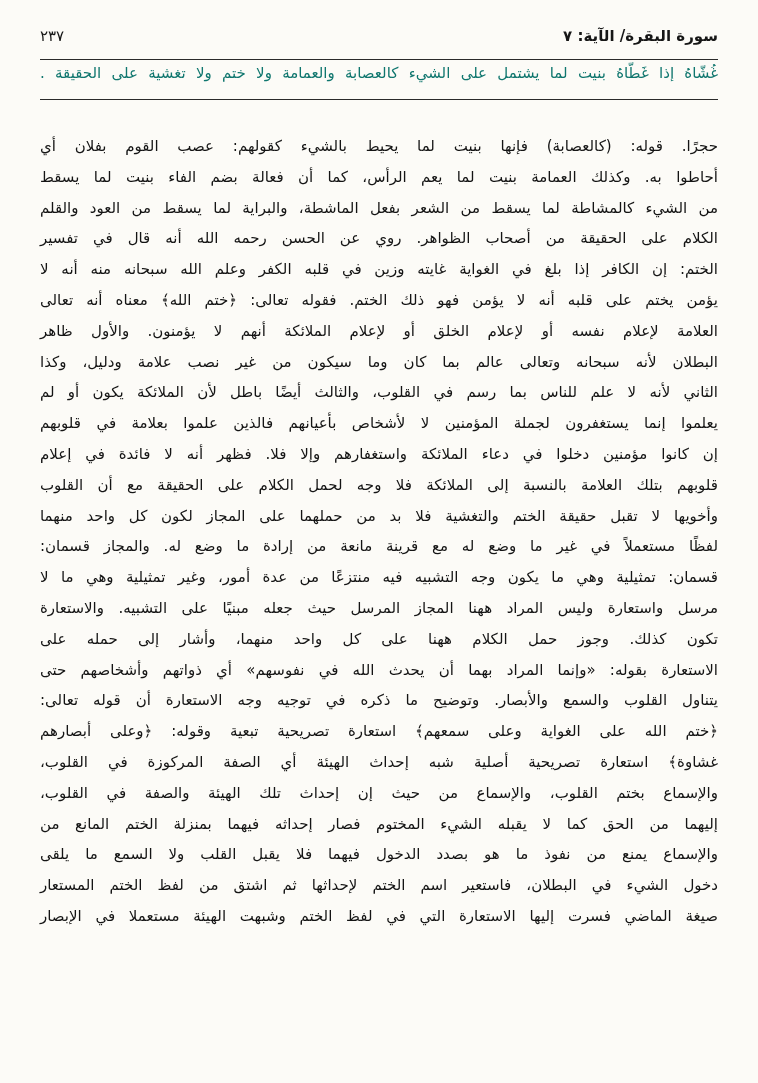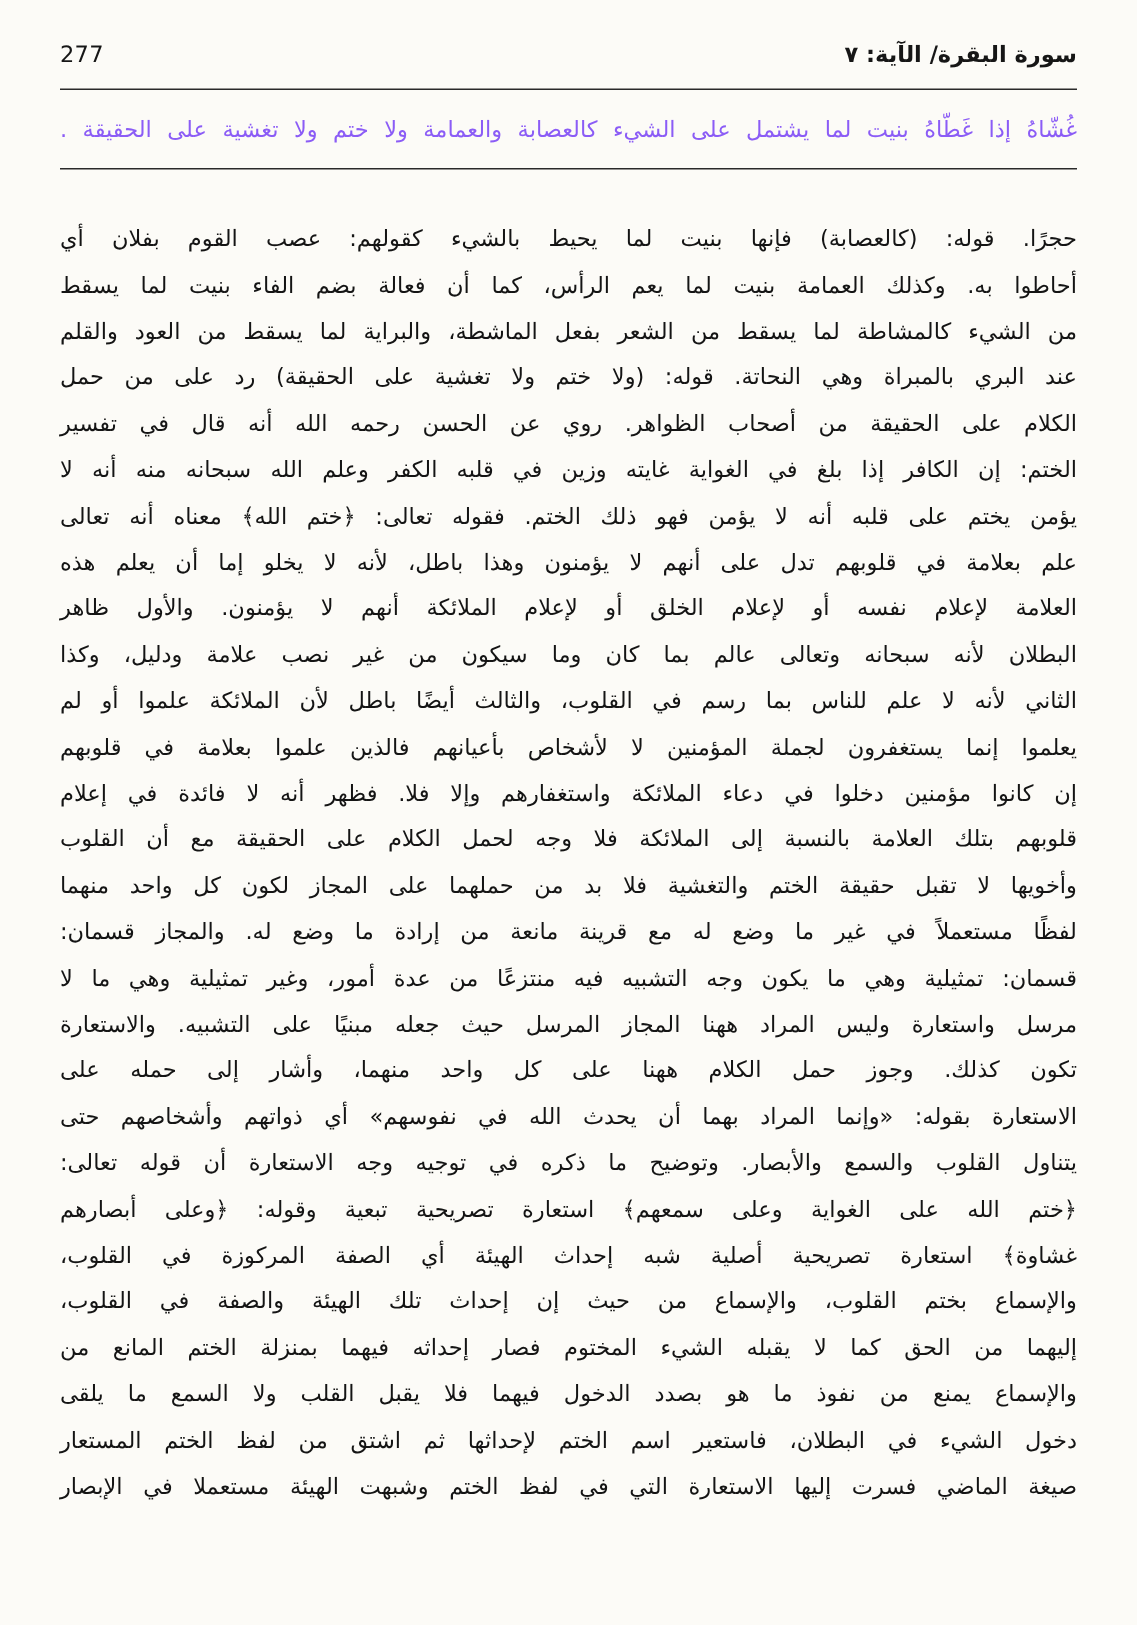--- a/index.html
+++ b/index.html
@@ -29,67 +29,64 @@
   }
   .header-title { font-size: 15px; font-weight: bold; }
   .page-number { font-size: 15px; }
   .rule {
     border: 0;
     border-top: 1.2px solid #2a2a2a;
     height: 0;
     margin: 13px 0 0 0;
   }
   .intro-line {
-    margin-top: 13px;
     font-size: 15px;
     line-height: 26px;
     text-align: justify;
     text-align-last: justify;
-    color: #8b5cf6;
+    color: #0f766e;
   }
   .body {
     margin-top: 31px;
   }
   .body-line {
     font-size: 15px;
     line-height: 30.8px;
     text-align: justify;
     text-align-last: justify;
     word-spacing: 1px;
     color: #141414;
   }
 </style>
 </head>
 <body>
 
 <div class="page">
 
   <div class="header-row">
     <span class="header-title">سورة البقرة/ الآية: ٧</span>
-    <span class="page-number">277</span>
+    <span class="page-number">٢٣٧</span>
   </div>
 
   <div class="rule"></div>
 
   <div class="intro-line">غُشّاهُ إذا غَطّاهُ بنيت لما يشتمل على الشيء كالعصابة والعمامة ولا ختم ولا تغشية على الحقيقة .</div>
 
   <div class="rule"></div>
 
   <div class="body">
       <div class="body-line">حجرًا. قوله: (كالعصابة) فإنها بنيت لما يحيط بالشيء كقولهم: عصب القوم بفلان أي</div>
       <div class="body-line">أحاطوا به. وكذلك العمامة بنيت لما يعم الرأس، كما أن فعالة بضم الفاء بنيت لما يسقط</div>
       <div class="body-line">من الشيء كالمشاطة لما يسقط من الشعر بفعل الماشطة، والبراية لما يسقط من العود والقلم</div>
-      <div class="body-line">عند البري بالمبراة وهي النحاتة. قوله: (ولا ختم ولا تغشية على الحقيقة) رد على من حمل</div>
       <div class="body-line">الكلام على الحقيقة من أصحاب الظواهر. روي عن الحسن رحمه الله أنه قال في تفسير</div>
       <div class="body-line">الختم: إن الكافر إذا بلغ في الغواية غايته وزين في قلبه الكفر وعلم الله سبحانه منه أنه لا</div>
       <div class="body-line">يؤمن يختم على قلبه أنه لا يؤمن فهو ذلك الختم. فقوله تعالى: ﴿ختم الله﴾ معناه أنه تعالى</div>
-      <div class="body-line">علم بعلامة في قلوبهم تدل على أنهم لا يؤمنون وهذا باطل، لأنه لا يخلو إما أن يعلم هذه</div>
       <div class="body-line">العلامة لإعلام نفسه أو لإعلام الخلق أو لإعلام الملائكة أنهم لا يؤمنون. والأول ظاهر</div>
       <div class="body-line">البطلان لأنه سبحانه وتعالى عالم بما كان وما سيكون من غير نصب علامة ودليل، وكذا</div>
-      <div class="body-line">الثاني لأنه لا علم للناس بما رسم في القلوب، والثالث أيضًا باطل لأن الملائكة علموا أو لم</div>
+      <div class="body-line">الثاني لأنه لا علم للناس بما رسم في القلوب، والثالث أيضًا باطل لأن الملائكة يكون أو لم</div>
       <div class="body-line">يعلموا إنما يستغفرون لجملة المؤمنين لا لأشخاص بأعيانهم فالذين علموا بعلامة في قلوبهم</div>
       <div class="body-line">إن كانوا مؤمنين دخلوا في دعاء الملائكة واستغفارهم وإلا فلا. فظهر أنه لا فائدة في إعلام</div>
       <div class="body-line">قلوبهم بتلك العلامة بالنسبة إلى الملائكة فلا وجه لحمل الكلام على الحقيقة مع أن القلوب</div>
       <div class="body-line">وأخويها لا تقبل حقيقة الختم والتغشية فلا بد من حملهما على المجاز لكون كل واحد منهما</div>
       <div class="body-line">لفظًا مستعملاً في غير ما وضع له مع قرينة مانعة من إرادة ما وضع له. والمجاز قسمان:</div>
       <div class="body-line">قسمان: تمثيلية وهي ما يكون وجه التشبيه فيه منتزعًا من عدة أمور، وغير تمثيلية وهي ما لا</div>
       <div class="body-line">مرسل واستعارة وليس المراد ههنا المجاز المرسل حيث جعله مبنيًا على التشبيه. والاستعارة</div>
       <div class="body-line">تكون كذلك. وجوز حمل الكلام ههنا على كل واحد منهما، وأشار إلى حمله على</div>
       <div class="body-line">الاستعارة بقوله: «وإنما المراد بهما أن يحدث الله في نفوسهم» أي ذواتهم وأشخاصهم حتى</div>
       <div class="body-line">يتناول القلوب والسمع والأبصار. وتوضيح ما ذكره في توجيه وجه الاستعارة أن قوله تعالى:</div>

